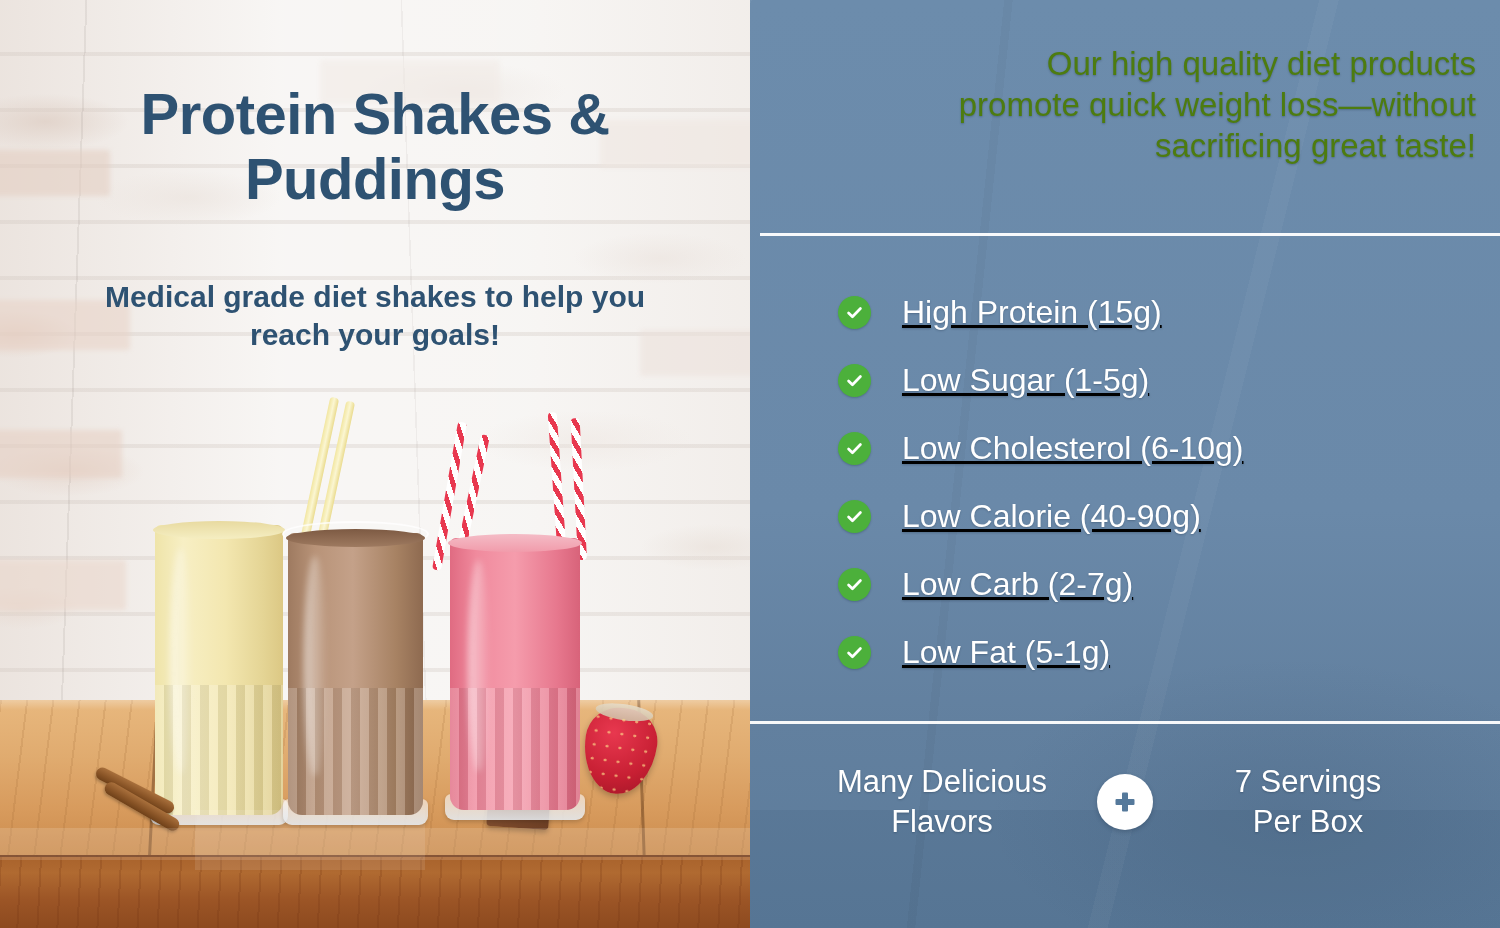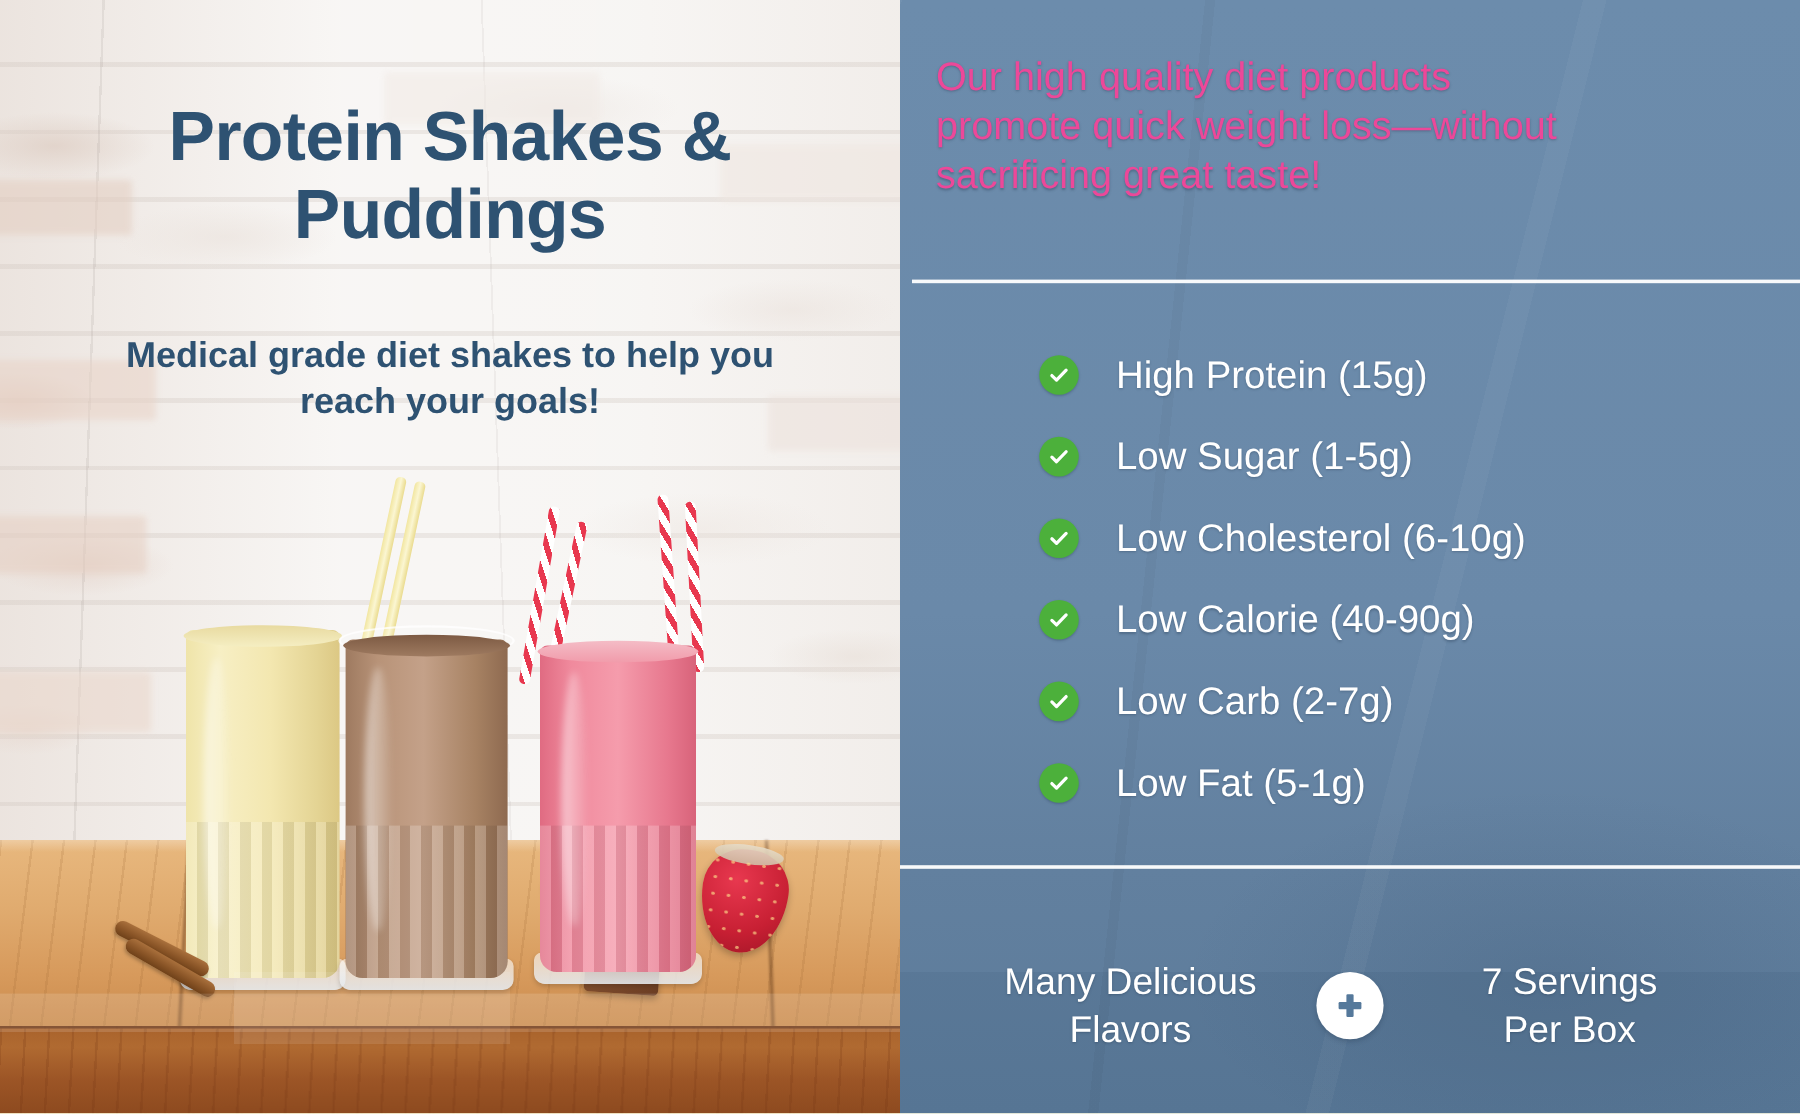--- a/index.html
+++ b/index.html
@@ -15,21 +15,21 @@
     height:928px;
     display:flex;
   }
 
   
   .left-panel {
     position:relative;
     width:750px;
     height:928px;
     overflow:hidden;
-    background:#fef9c3;
+    background:#84cc16;
   }
   
   .brick-wall {
     position:absolute;
     left:0; top:0; right:0; height:760px;
     background:
       repeating-linear-gradient(to bottom,
         rgba(255,255,255,0) 0px, rgba(255,255,255,0) 52px,
         rgba(205,195,188,.30) 52px, rgba(205,195,188,.30) 56px),
       linear-gradient(to right, rgba(226,214,206,.55), rgba(255,255,255,.15) 38%, rgba(255,255,255,.05) 70%, rgba(232,224,218,.35));
@@ -272,41 +272,42 @@
   }
 
   .panel-inner {
     position:relative;
     z-index:4;
     height:100%;
   }
   .hero-copy {
     position:absolute;
     left:30px; right:24px; top:44px;
-    text-align:left;
-    color:#ec4899;
+    text-align:right;
+    color:#4d7c0f;
     font-size:33px;
     line-height:1.24;
     text-shadow:0 1px 2px rgba(30,50,72,.35);
     white-space:pre-line;
   }
 
   .divider {
     position:absolute;
     height:3px;
     background:#ffffff;
     opacity:.95;
   }
   #divider-top { left:10px; right:0; top:233px; }
   #divider-bottom { left:0; right:0; top:721px; }
   .benefit-list {
     position:absolute;
-    left:116px;
+    left:88px;
     top:278px;
     right:20px;
+    text-decoration:underline;
   }
   .benefit-row {
     display:flex;
     align-items:center;
     height:68px;
   }
   .check-badge {
     flex:0 0 auto;
     width:33px; height:33px;
     border-radius:50%;
@@ -325,21 +326,20 @@
     text-shadow:0 1px 2px rgba(30,50,72,.32);
     white-space:nowrap;
   }
 
   .footer-row {
     position:absolute;
     left:0; right:0; top:762px;
     display:flex;
     align-items:center;
     justify-content:center;
-    margin-top:36px;
   }
   .footer-item {
     width:290px;
     text-align:center;
     color:#ffffff;
     font-size:31px;
     line-height:1.28;
     text-shadow:0 1px 2px rgba(30,50,72,.35);
     white-space:pre-line;
   }

